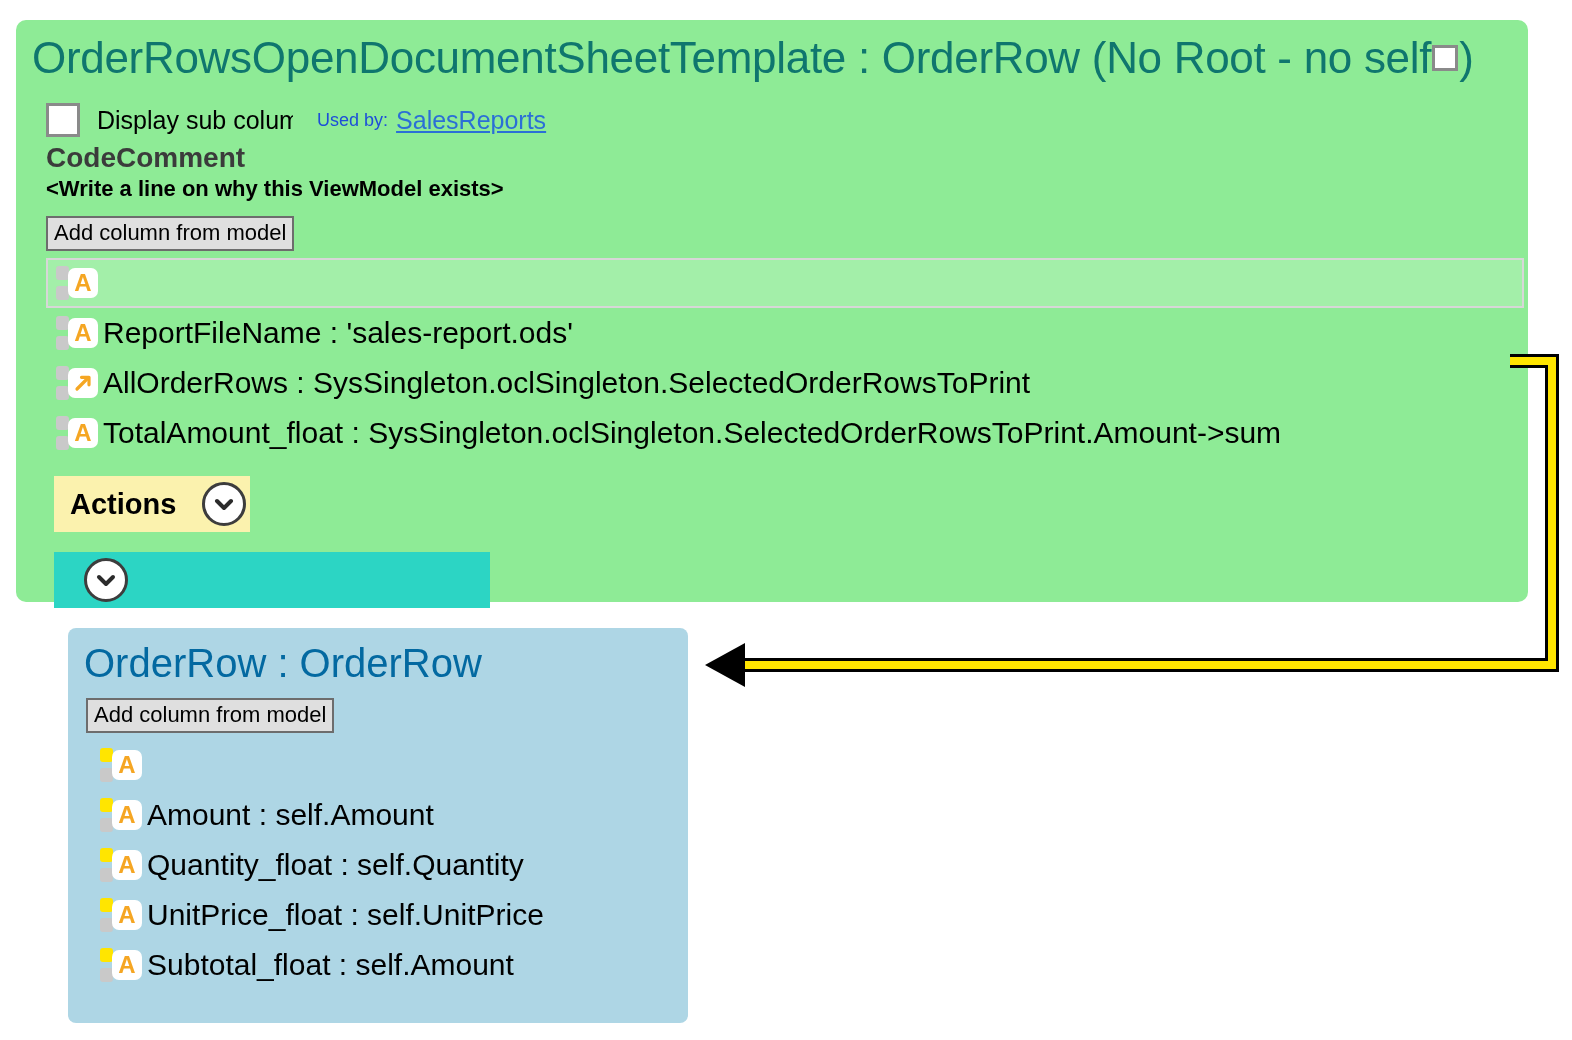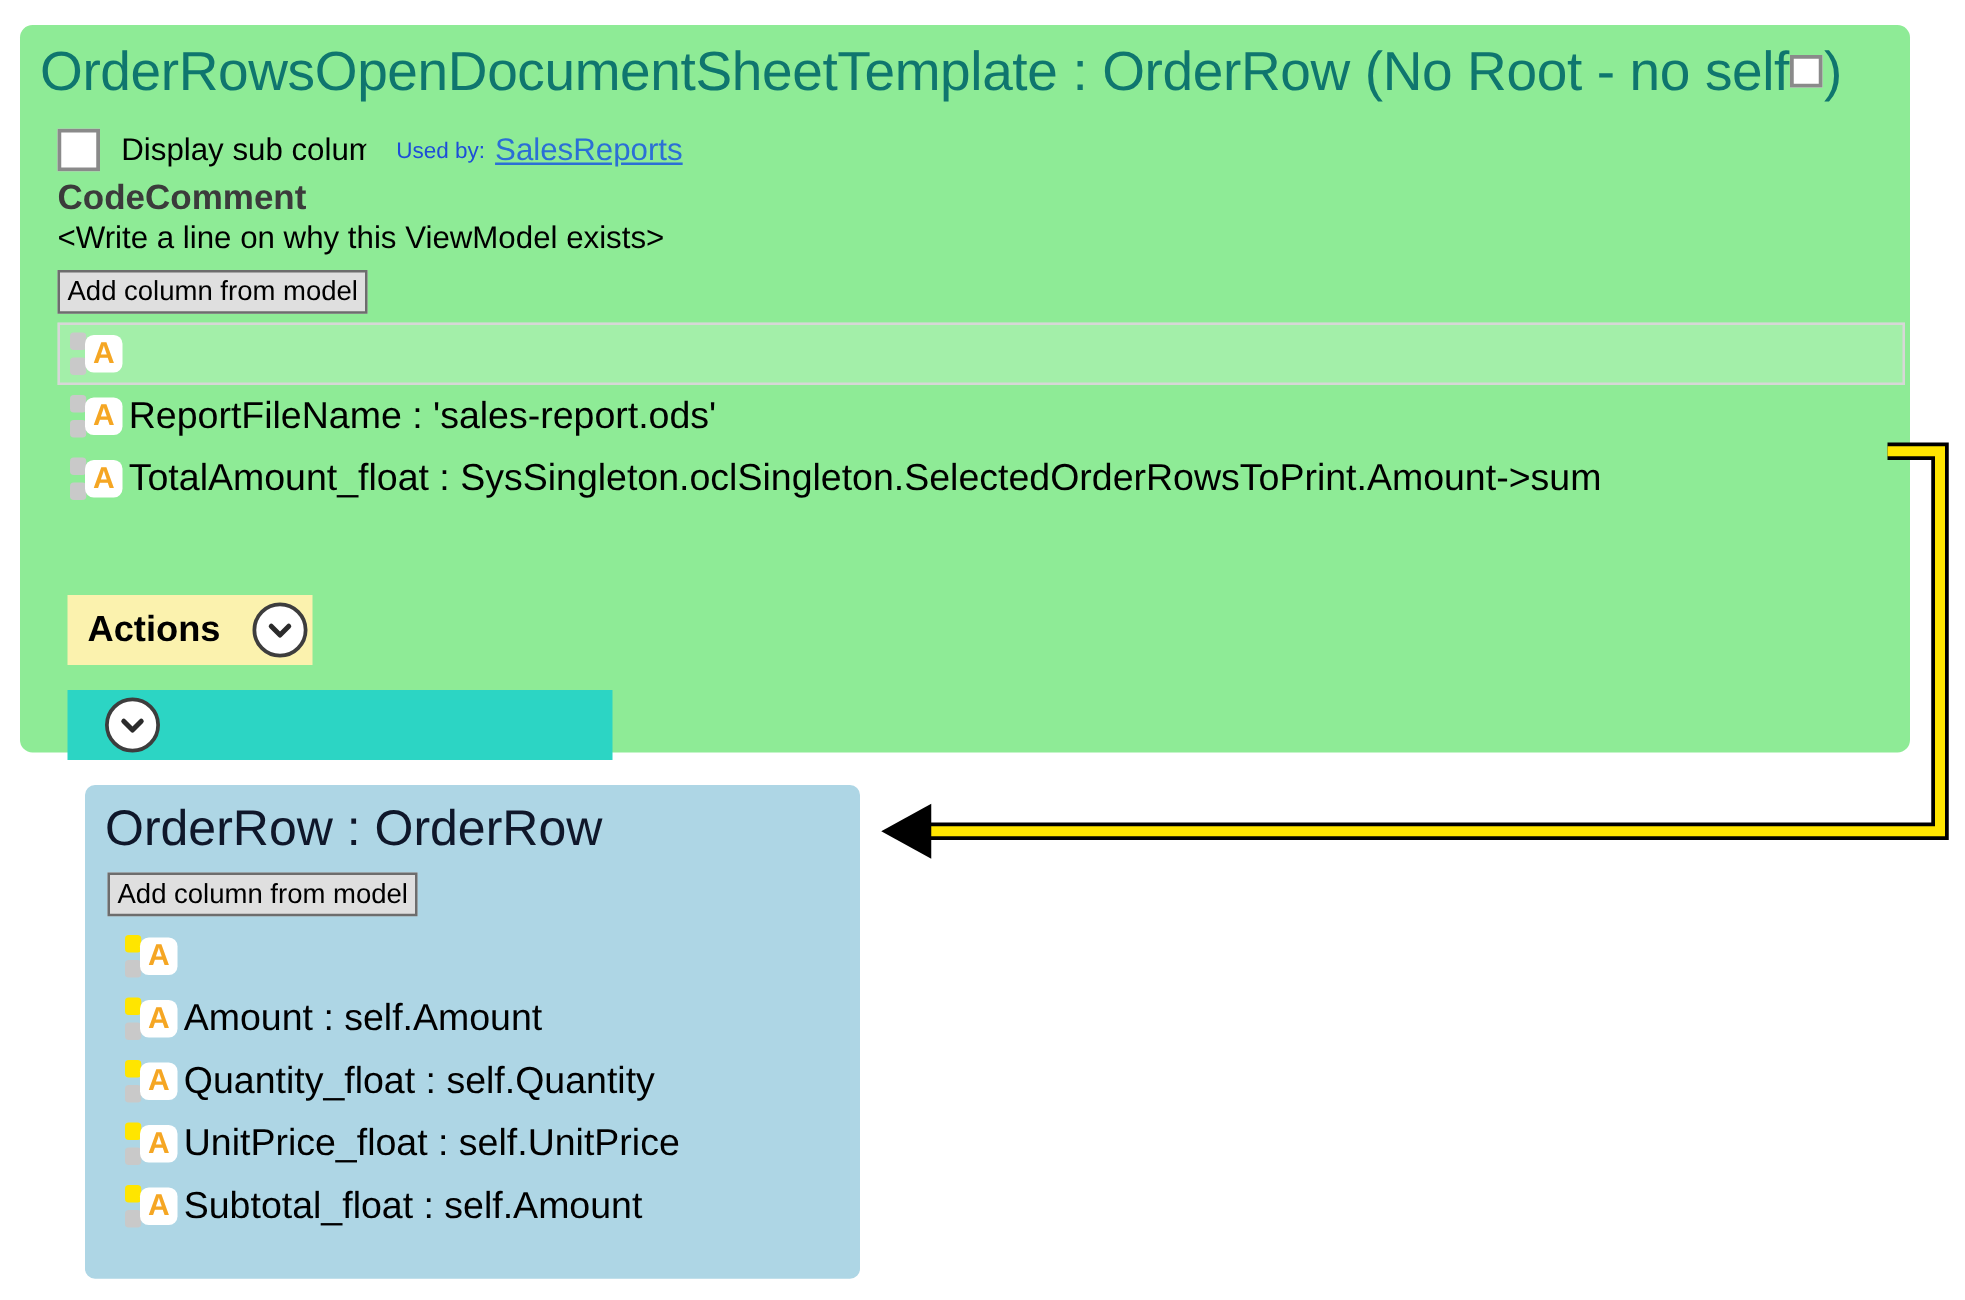--- a/index.html
+++ b/index.html
@@ -96,23 +96,24 @@
     top: 122px;
     font-size: 28px;
     font-weight: bold;
     color: #3b3b3b;
     white-space: nowrap;
   }
   #codecomment-text {
     position: absolute;
     left: 30px;
     top: 156px;
-    font-size: 25px;
+    font-size: 22px;
     color: #000;
     white-space: nowrap;
+    font-weight: bold;
   }
 
   .add-col-btn {
     display: inline-block;
     background: #dfdfdf;
     border: 2px solid #6d6d6d;
     font-size: 22px;
     line-height: 26px;
     padding: 2px 6px 3px 6px;
     color: #000;
@@ -248,21 +249,21 @@
     background: #aed6e5;
     border-radius: 8px;
     box-sizing: border-box;
   }
   #or-title {
     position: absolute;
     left: 16px;
     top: 10px;
     font-size: 40px;
     line-height: 50px;
-    color: #0f172a;
+    color: #0369a1;
     white-space: nowrap;
   }
   #or-addcol {
     position: absolute;
     left: 18px;
     top: 70px;
   }
   #or-rows { left: 22px; top: 112px; width: 580px; }
 
   
@@ -303,20 +304,35 @@
         <span class="row-icon">
           <span class="handle-dots">
             <span class="top"></span>
             <span class="bottom"></span>
           </span>
           <span class="badge">
             <span class="glyph-a">A</span>
           </span>
         </span>
         <span class="row-text">ReportFileName : 'sales-report.ods'</span>
+      </div>
+      <div class="prop-row">
+        <span class="row-icon">
+          <span class="handle-dots">
+            <span class="top"></span>
+            <span class="bottom"></span>
+          </span>
+          <span class="badge">
+            <svg width="22" height="22" viewBox="0 0 22 22">
+              <path d="M5 17 L16 6" stroke="#f5a623" stroke-width="3.2" stroke-linecap="round" fill="none"></path>
+              <path d="M9.5 5.3 L17 5.3 L17 12.8" stroke="#f5a623" stroke-width="3.2" stroke-linecap="round" stroke-linejoin="round" fill="none"></path>
+            </svg>
+          </span>
+        </span>
+        <span class="row-text">AllOrderRows : SysSingleton.oclSingleton.SelectedOrderRowsToPrint</span>
       </div>
       <div class="prop-row">
         <span class="row-icon">
           <span class="handle-dots">
             <span class="top"></span>
             <span class="bottom"></span>
           </span>
           <span class="badge">
             <span class="glyph-a">A</span>
           </span>

